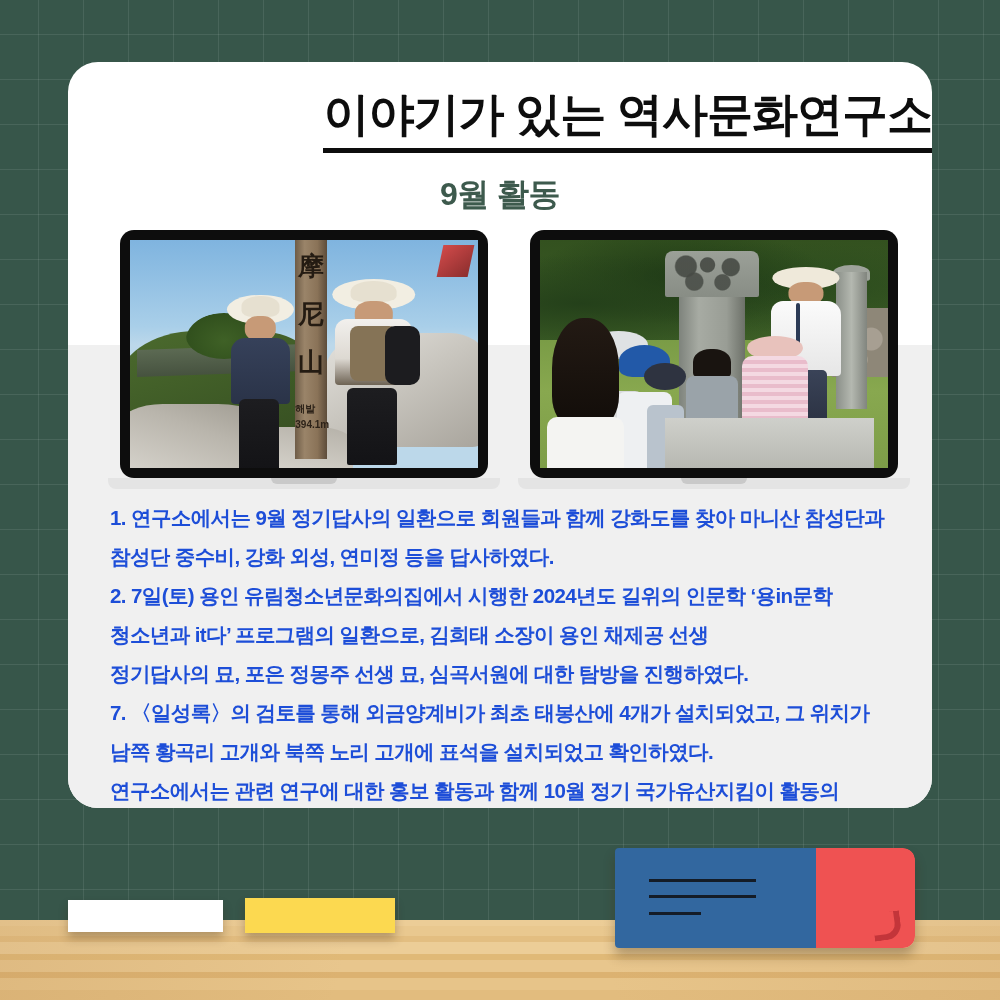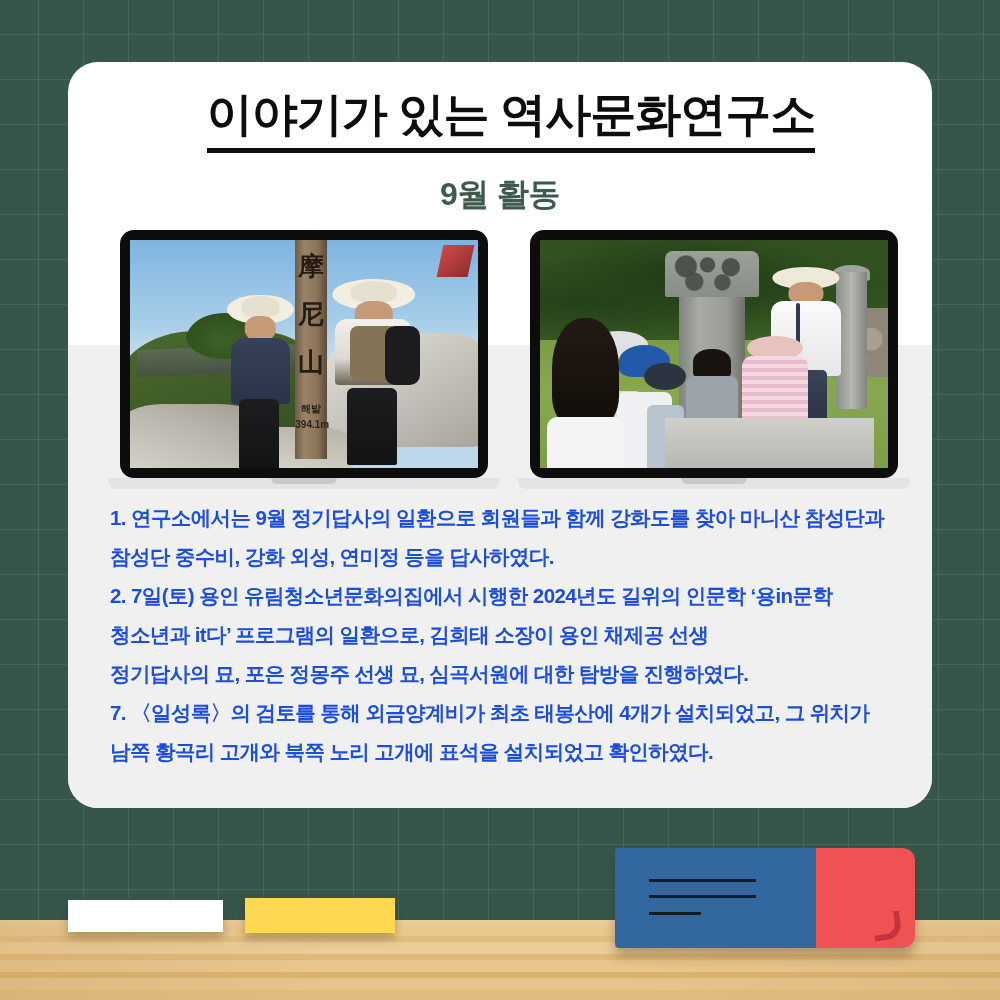--- a/index.html
+++ b/index.html
@@ -79,21 +79,21 @@
     bottom: 0;
     background: #f0f0f0;
   }
 
   
   .title-wrap {
     position: absolute;
     left: 16px;
     right: 0;
     top: 24px;
-    text-align: center;
+    text-align: right;
     margin-left: 6px;
   }
   .main-title {
     display: inline-block;
     font-size: 46px;
     font-weight: 900;
     letter-spacing: -1px;
     color: #0d0d0d;
     border-bottom: 5px solid #0d0d0d;
     padding-bottom: 4px;
@@ -211,21 +211,21 @@
     font-size: 26px;
     font-weight: 700;
     line-height: 1;
   }
   .pm-c1 { top: 6%;  }
   .pm-c2 { top: 28%; }
   .pm-c3 { top: 50%; }
   .pm-pole-small {
     position: absolute;
     left: 0; right: 0;
-    text-align: center;
+    text-align: left;
     color: #2c2218;
     font-size: 10px;
     font-weight: 700;
   }
   .pm-s1 { top: 74%; }
   .pm-s2 { top: 82%; }
 
   .pm-person-a {
     position: absolute;
     left: 28%; top: 24%; width: 19%; height: 76%;
@@ -666,20 +666,21 @@
     </div>
 
     <div class="body-text">
       <div class="body-line">1. 연구소에서는 9월 정기답사의 일환으로 회원들과 함께 강화도를 찾아 마니산 참성단과</div>
       <div class="body-line">참성단 중수비, 강화 외성, 연미정 등을 답사하였다.</div>
       <div class="body-line">2. 7일(토) 용인 유림청소년문화의집에서 시행한 2024년도 길위의 인문학 ‘용in문학</div>
       <div class="body-line">청소년과 it다’ 프로그램의 일환으로, 김희태 소장이 용인 채제공 선생</div>
       <div class="body-line">정기답사의 묘, 포은 정몽주 선생 묘, 심곡서원에 대한 탐방을 진행하였다.</div>
       <div class="body-line">7. 〈일성록〉의 검토를 통해 외금양계비가 최초 태봉산에 4개가 설치되었고, 그 위치가</div>
       <div class="body-line">남쪽 황곡리 고개와 북쪽 노리 고개에 표석을 설치되었고 확인하였다.</div>
+      <div class="body-line">연구소에서는 관련 연구에 대한 홍보 활동과 함께 10월 정기 국가유산지킴이 활동의</div>
 
     </div>
 
   </div>
 
   <div class="paper-white"></div>
   <div class="paper-yellow"></div>
 
   <div class="book">
     <div class="book-blue"></div>

